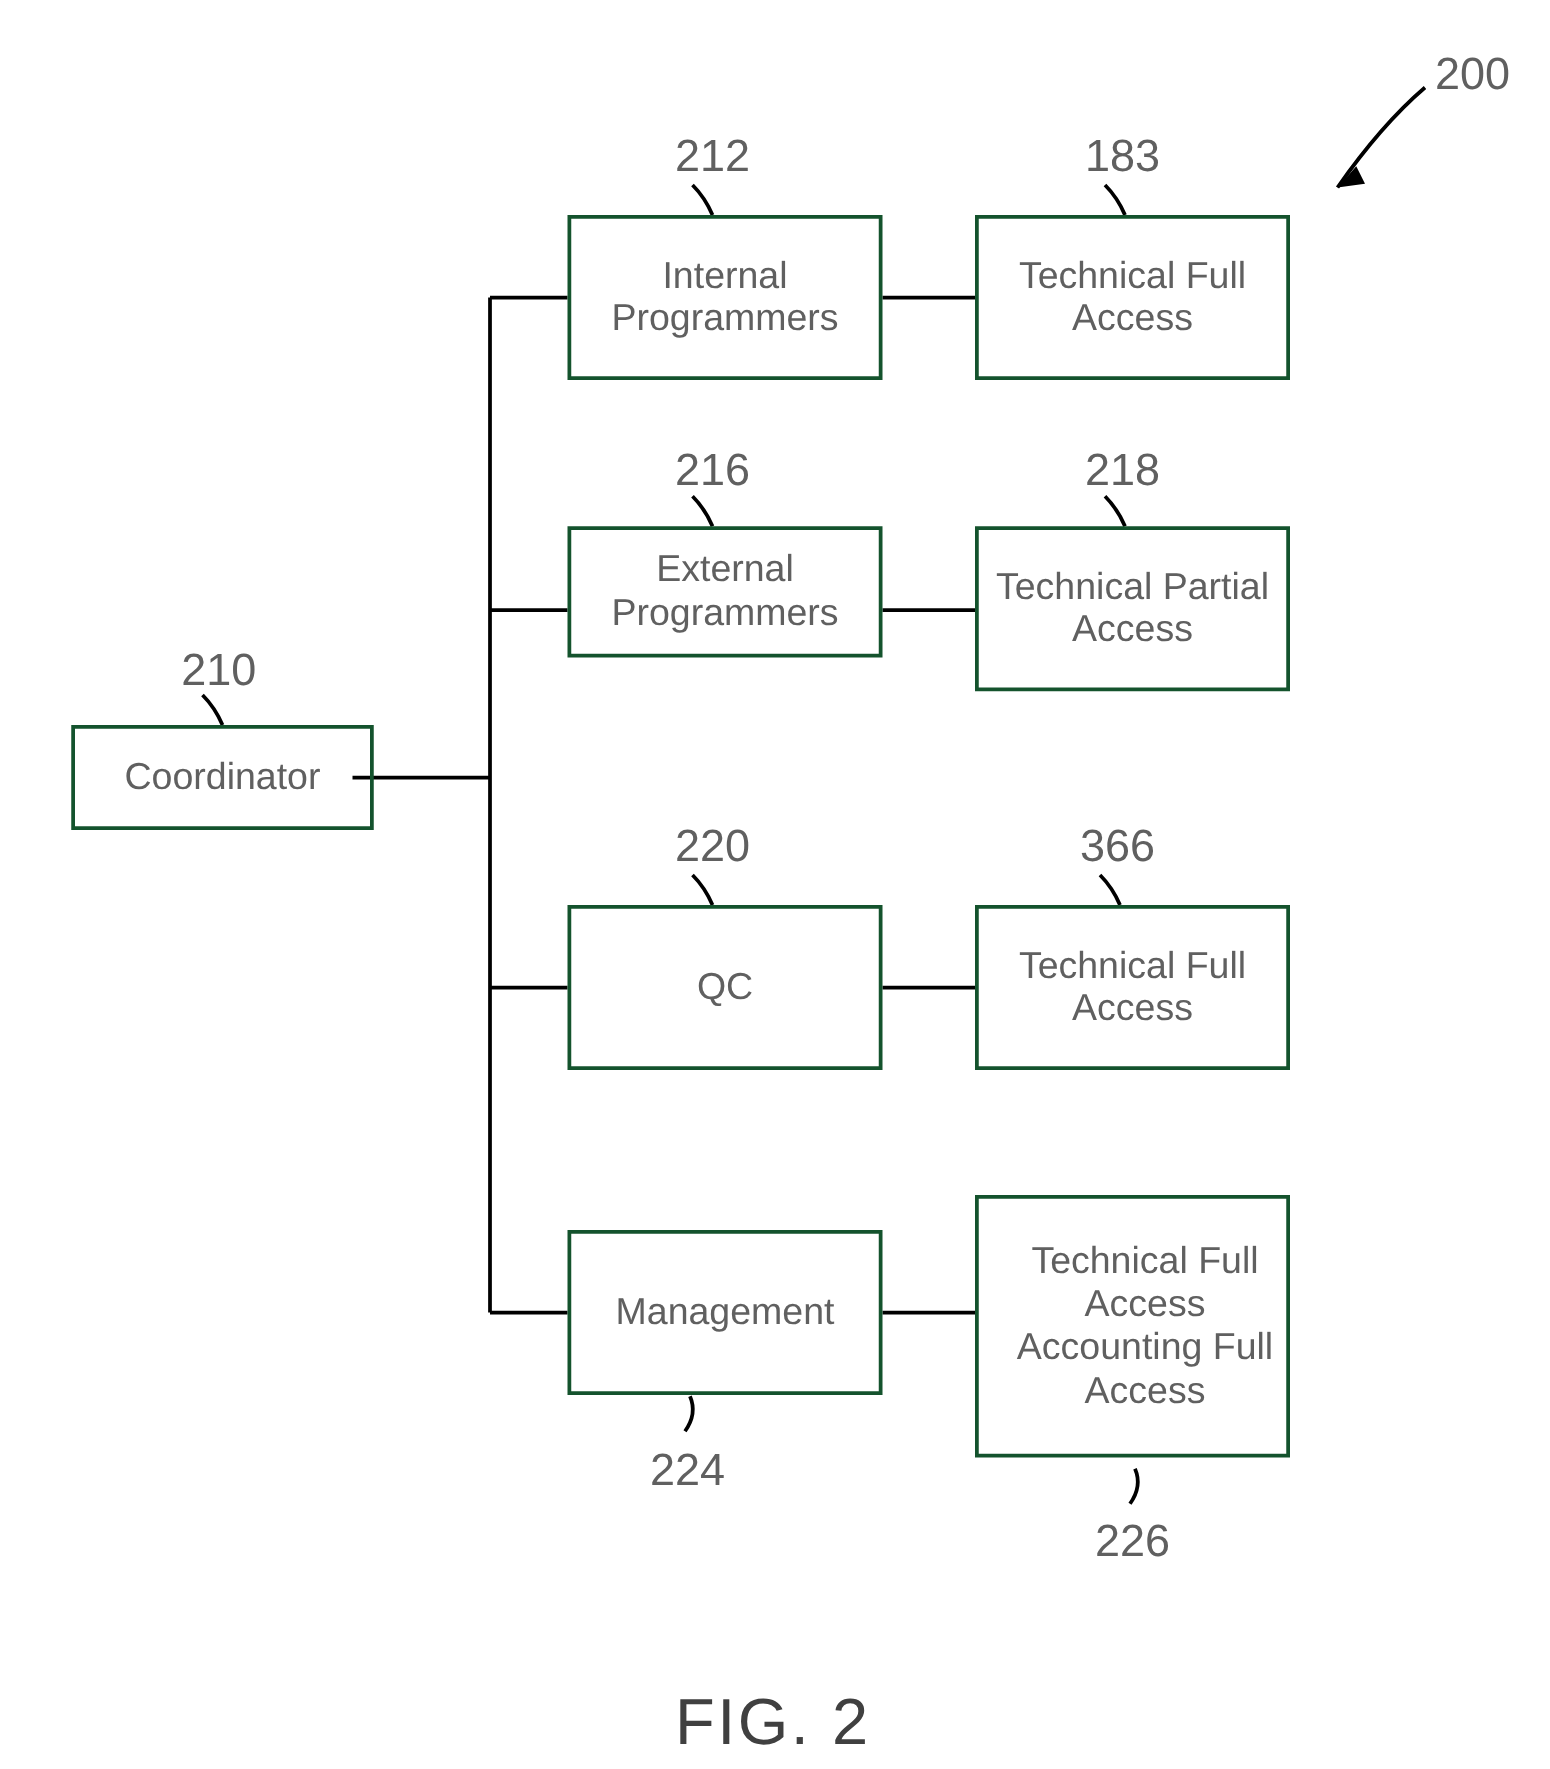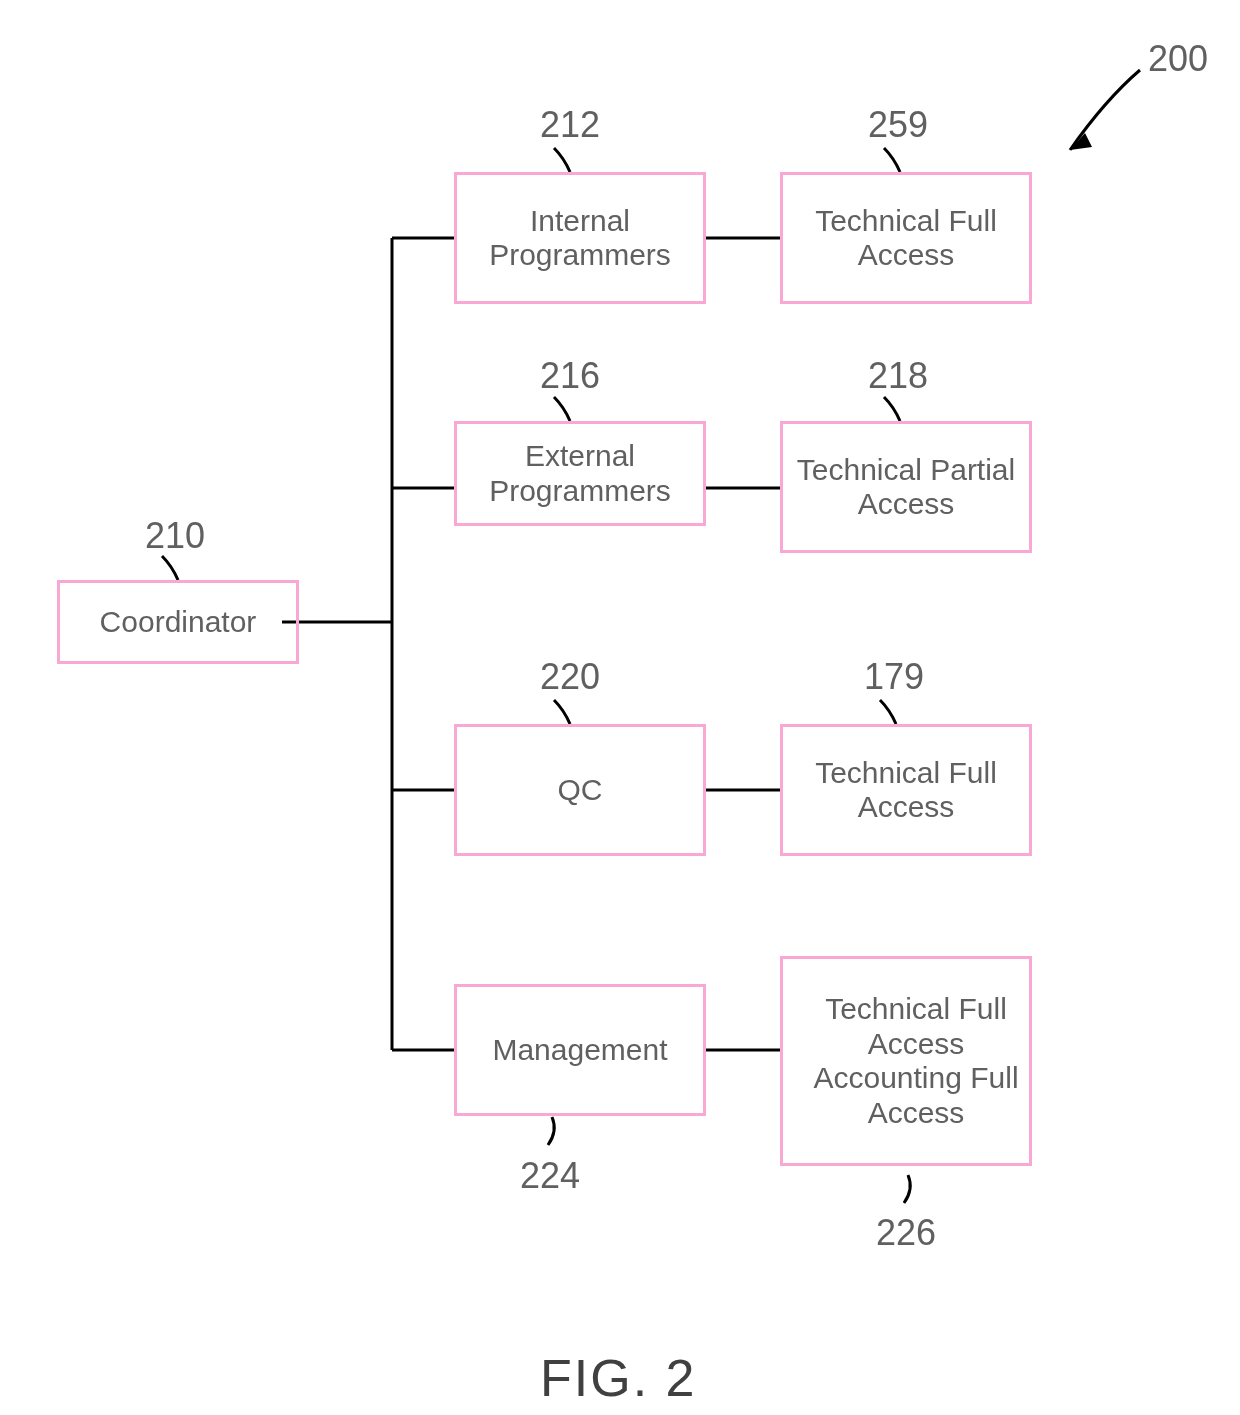--- a/index.html
+++ b/index.html
@@ -10,21 +10,21 @@
     height: 1415px;
     font-family: Arial, Helvetica, sans-serif;
   }
   .canvas {
     position: relative;
     width: 1240px;
     height: 1415px;
   }
   .box {
     position: absolute;
-    border: 3px solid #f9a8d4;
+    border: 3px solid #14532d;
     text-align: center;
     display: flex;
     align-items: center;
     justify-content: center;
     font-size: 30px;
     line-height: 1.15;
     padding: 4px;
     box-sizing: border-box;
     color: #606060;
   }
@@ -140,24 +140,24 @@
 
   <div class="box" style="left:454px; top:984px; width:252px; height:132px;">
     <span>Management</span>
   </div>
   <div class="box" style="left:780px; top:956px; width:252px; height:210px; font-size:30px;padding-left:24px;">
     <span>Technical Full Access Accounting Full Access</span>
   </div>
 
   <div class="ref" style="left:145px; top:515px;">210</div>
   <div class="ref" style="left:540px; top:104px;">212</div>
-  <div class="ref" style="left:868px; top:104px;">259</div>
+  <div class="ref" style="left:868px; top:104px;">183</div>
   <div class="ref" style="left:540px; top:355px;">216</div>
   <div class="ref" style="left:868px; top:355px;">218</div>
   <div class="ref" style="left:540px; top:656px;">220</div>
-  <div class="ref" style="left:864px; top:656px;">179</div>
+  <div class="ref" style="left:864px; top:656px;">366</div>
   <div class="ref" style="left:520px; top:1155px;">224</div>
   <div class="ref" style="left:876px; top:1212px;">226</div>
   <div class="ref" style="left:1148px; top:38px;">200</div>
 
   <div class="fig" style="left:540px; top:1320px;">FIG. 2</div>
 
 </div>
 
 </body></html>

